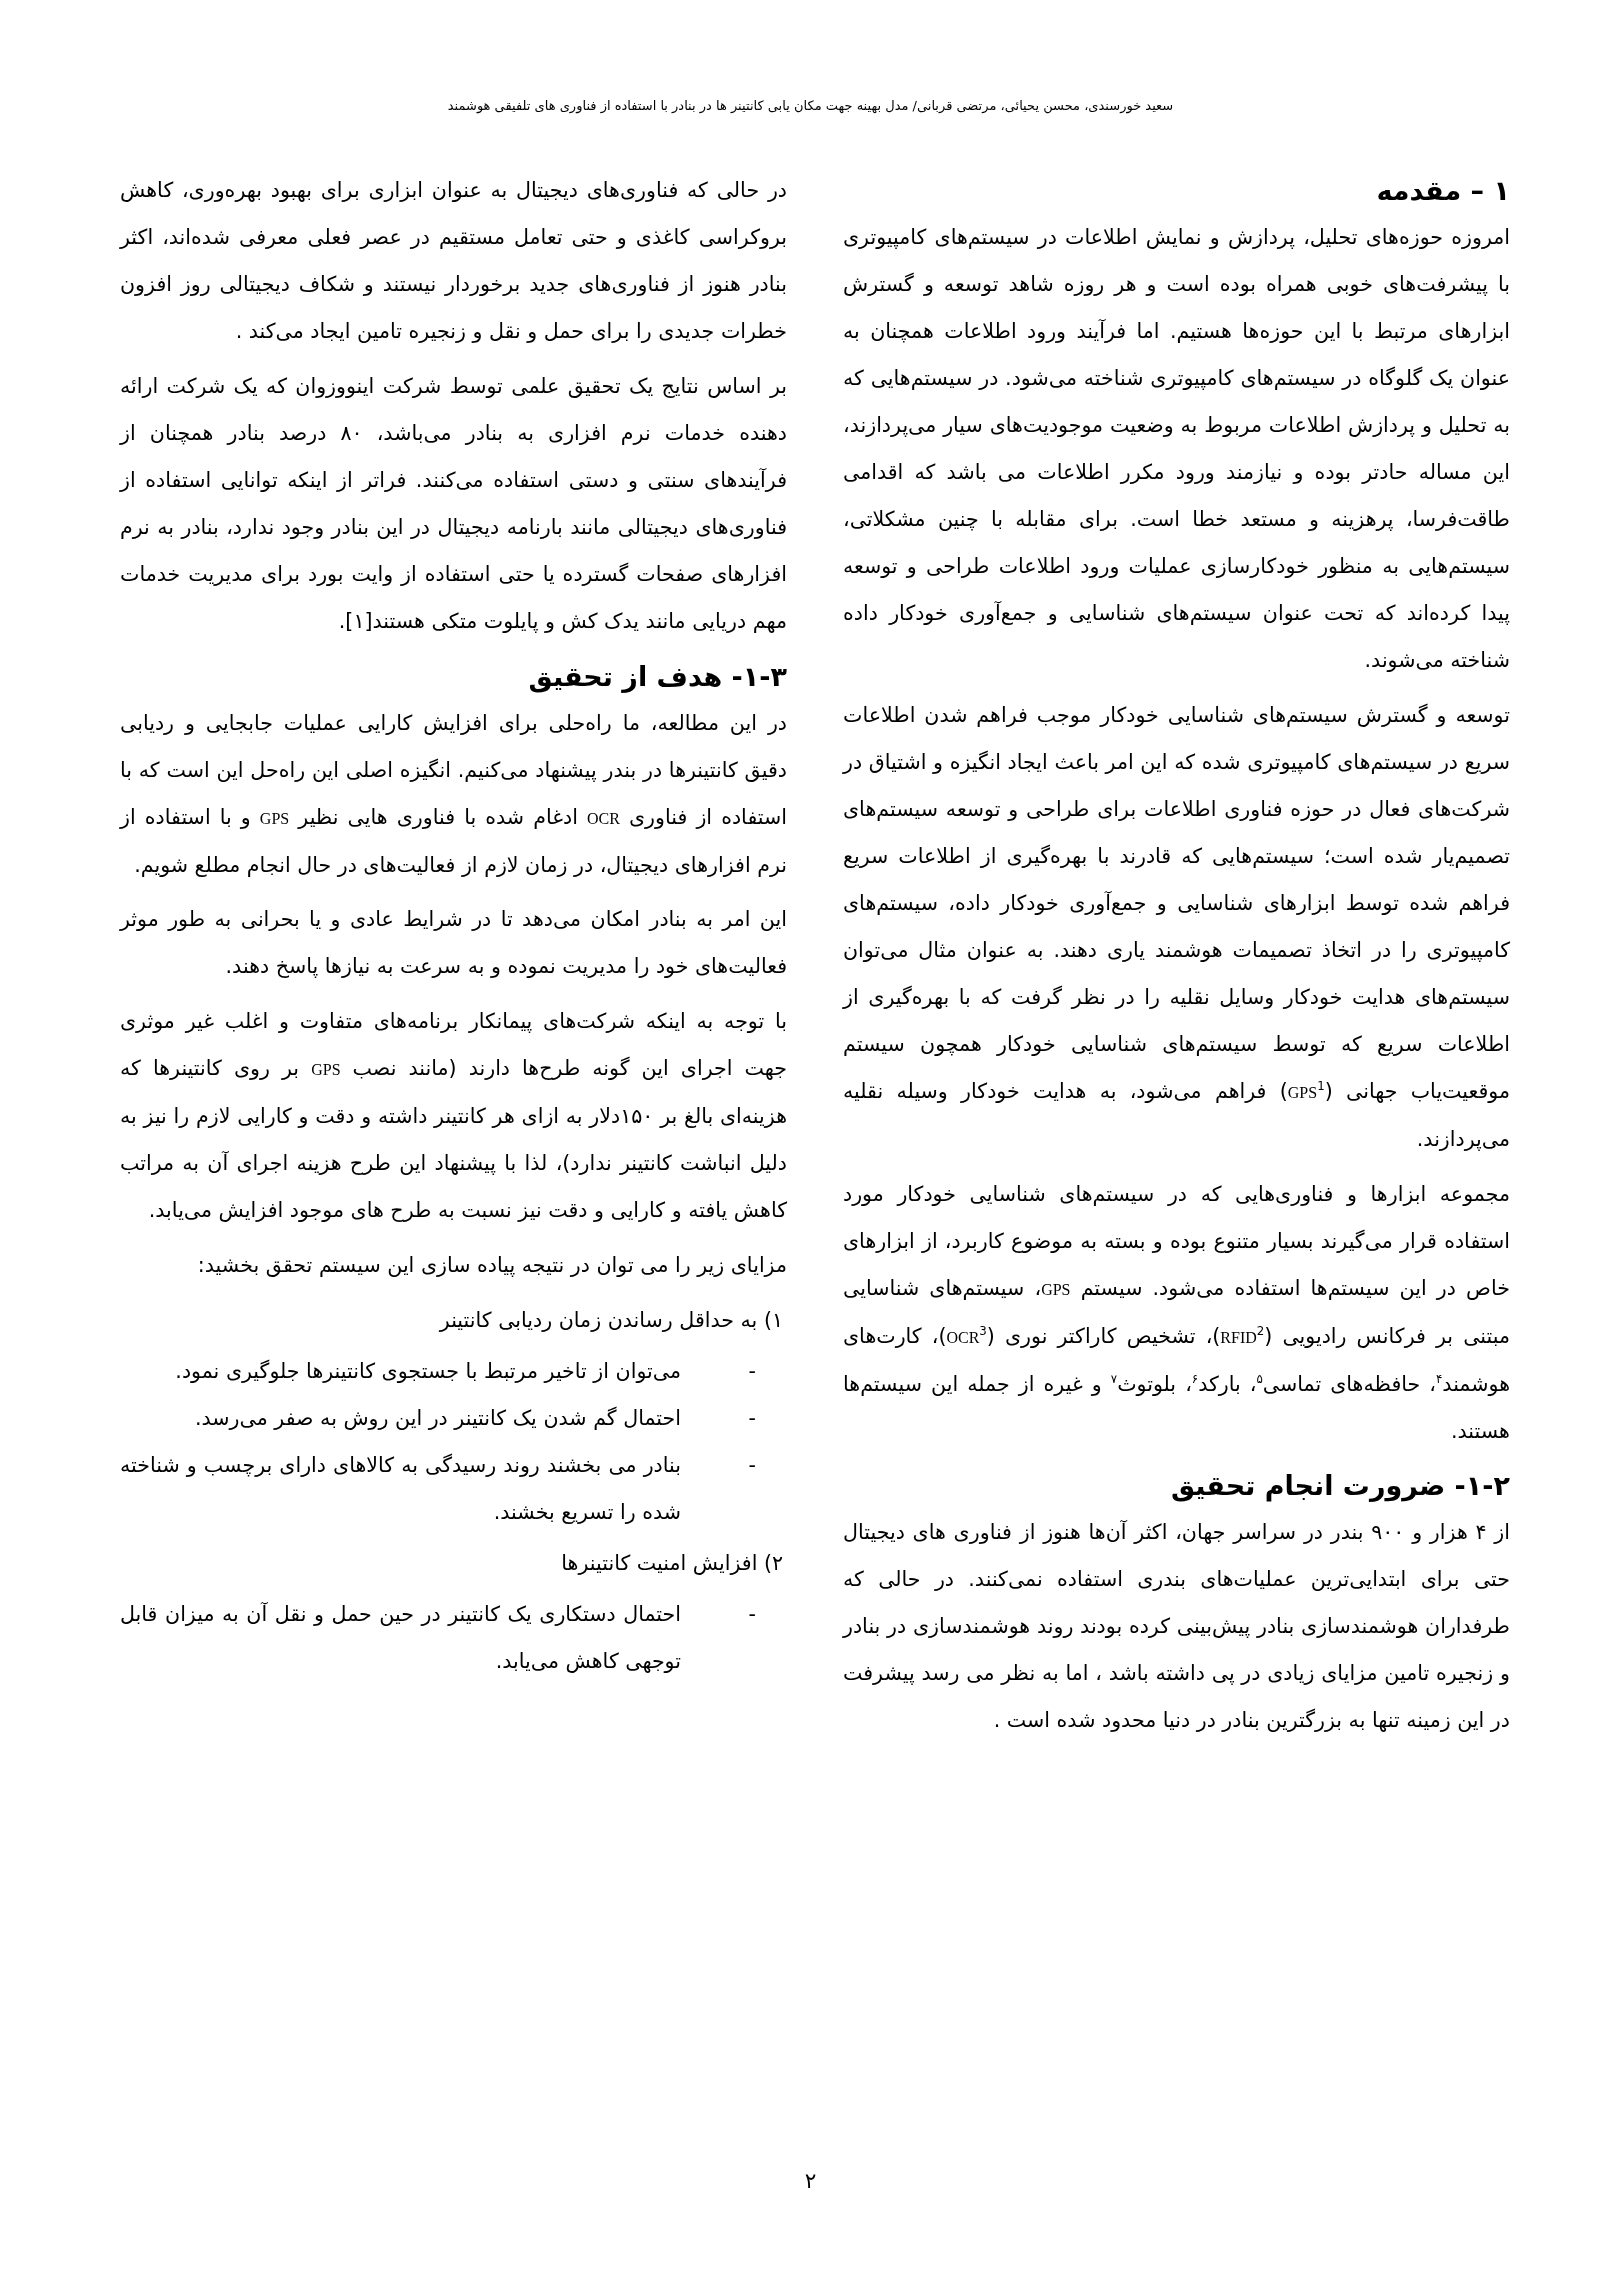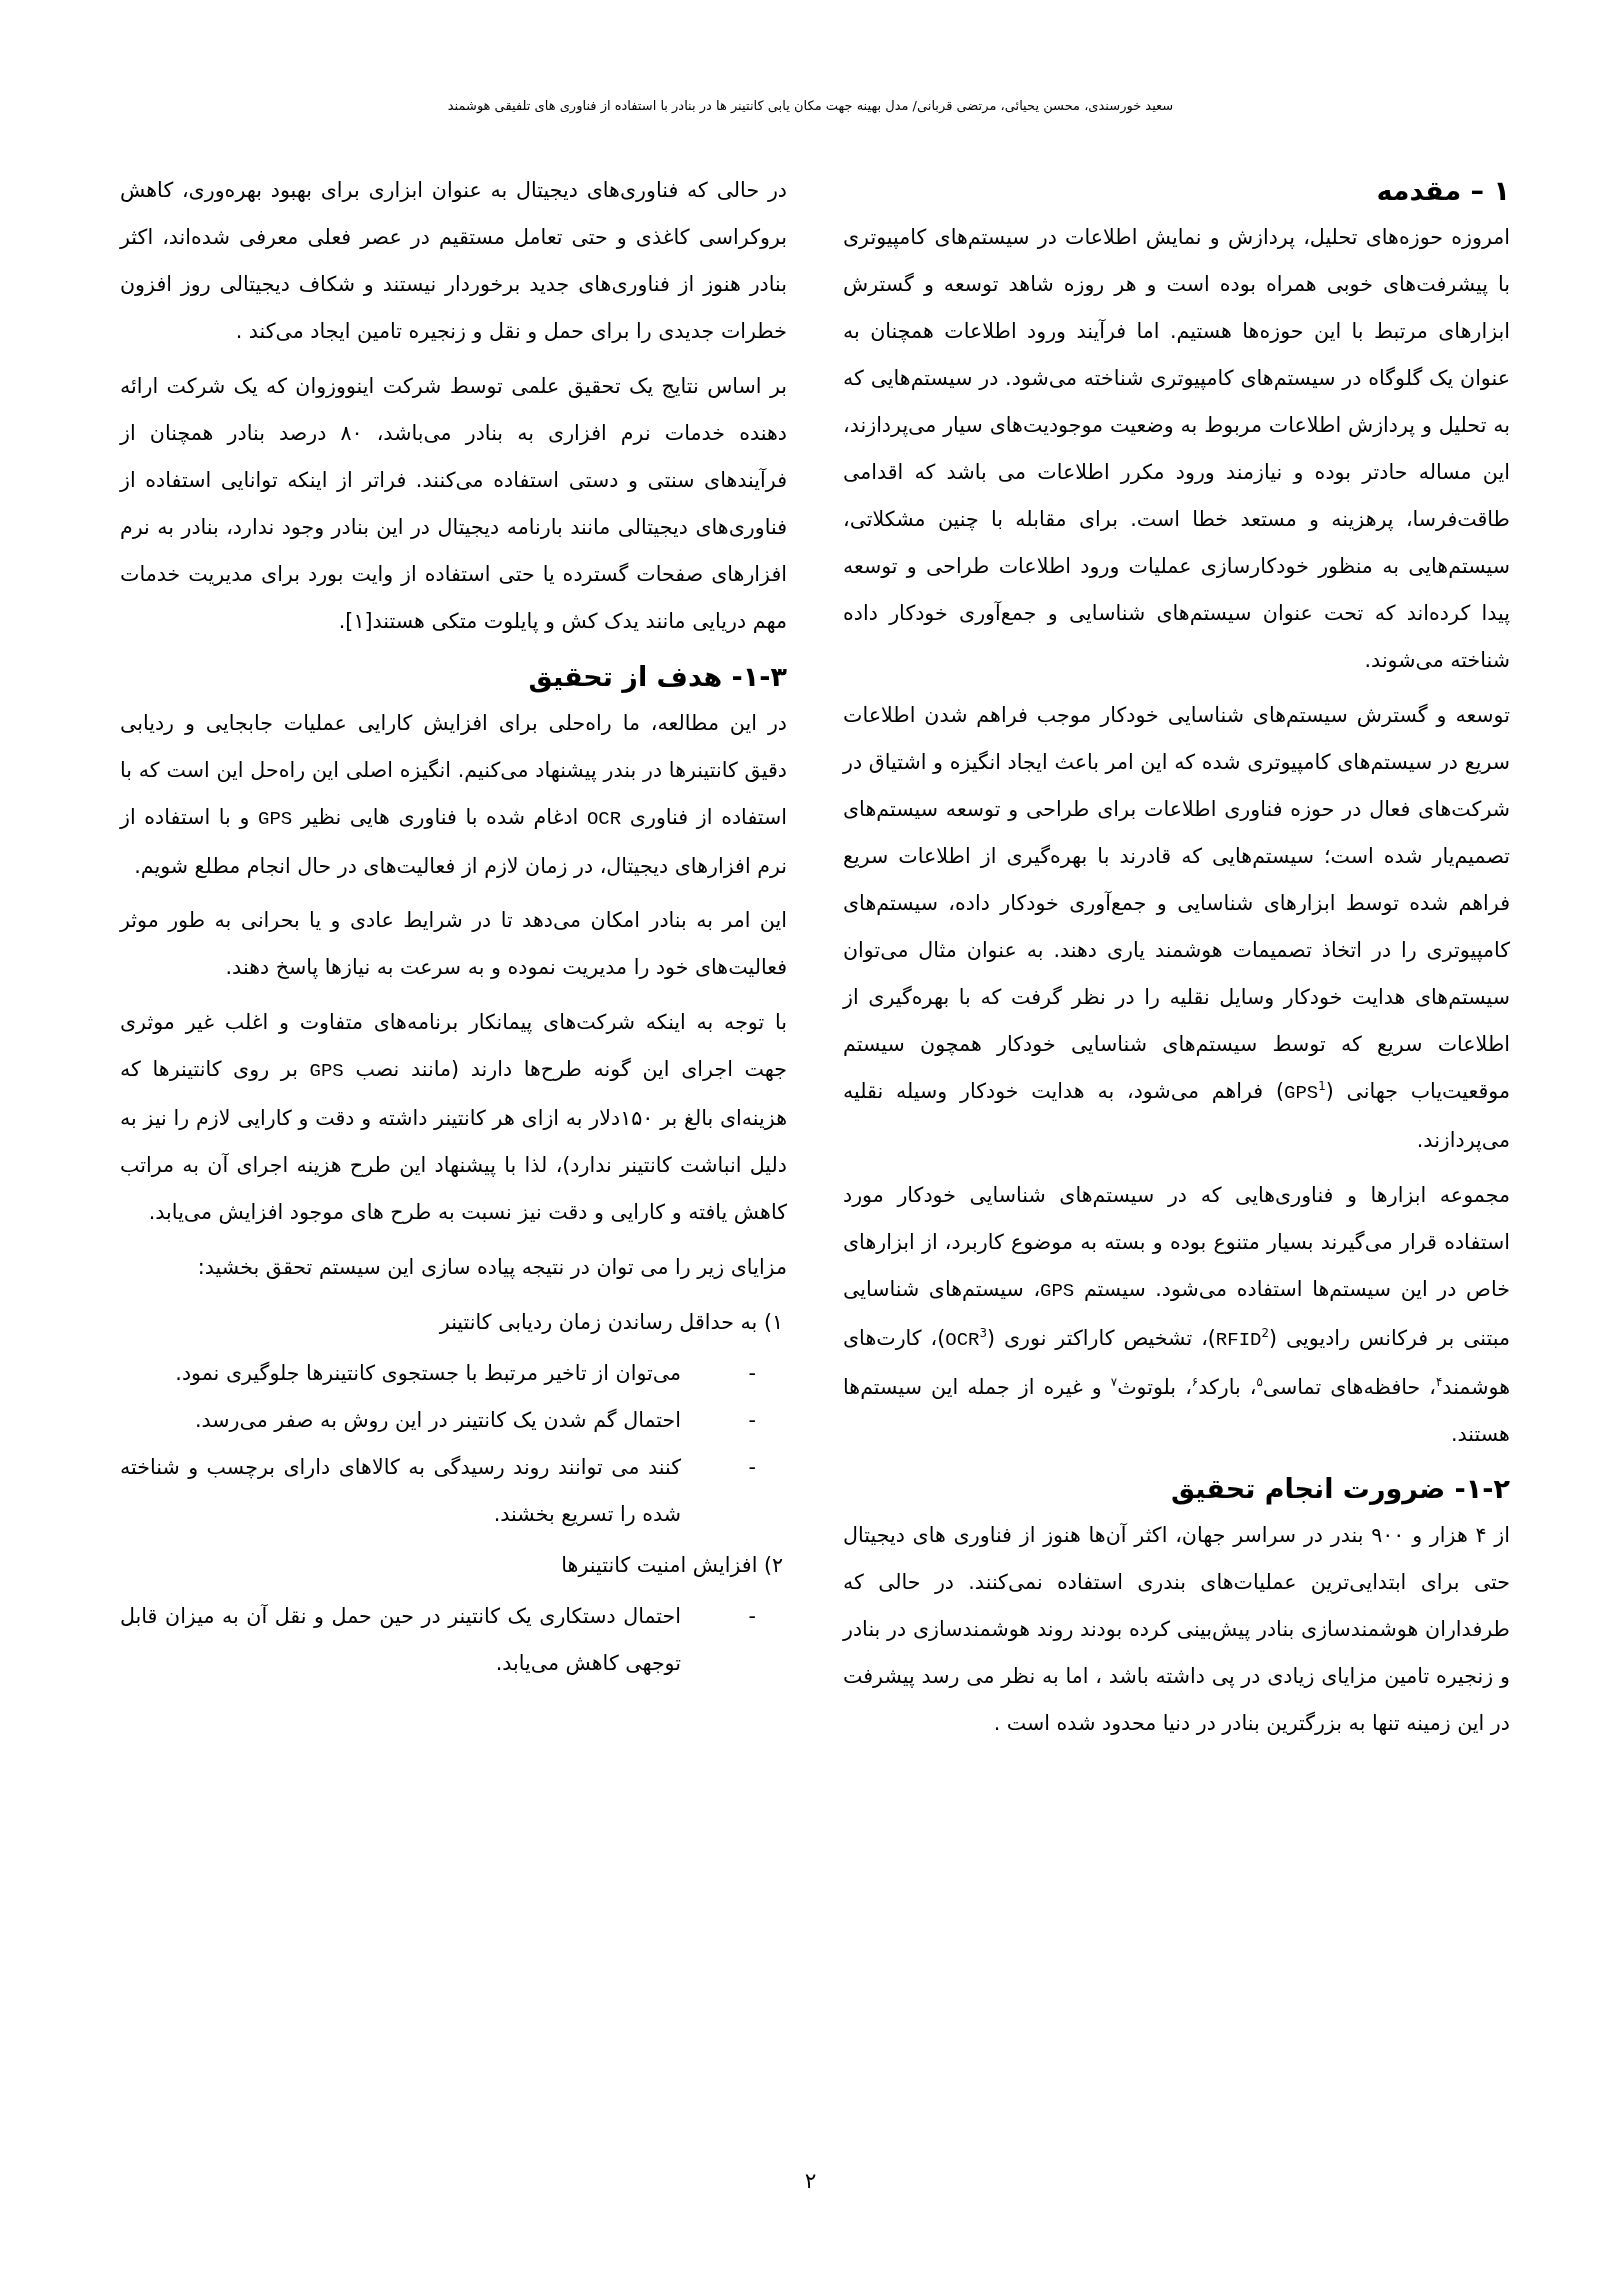--- a/index.html
+++ b/index.html
@@ -15,21 +15,21 @@
     position: absolute; top: 167px; width: 667px; direction: rtl; text-align: justify;
     font-size: 20.6px; line-height: 47px;
   }
   .col-right { left: 843px; }
   .col-left { left: 120px; }
   .heading { font-weight: bold; font-size: 27px; margin: 0; }
   .para { margin: 0 0 7.8px 0; text-align: justify; text-align-last: right; }
   .list-title { margin: 4px; }
   .bullet { position: relative; padding-right: 106px; margin: 0; text-align: justify; text-align-last: right; }
   .bullet .dash { position: absolute; right: 31px; top: 0; }
-  .latin { font-family: Liberation Mono, monospace; font-size: 19px; }
+  .latin { font-family: Liberation Serif, serif; font-size: 16px; }
   sup { font-size: 11.8px; line-height: 0; }
   .page-number {
     position: absolute; top: 2168px; left: 784px; width: 53px; text-align: center;
     font-size: 21.6px;
   }
 </style>
 </head>
 <body>
 
 <div class="running-header">سعید خورسندی، محسن یحیائی، مرتضی قربانی/ مدل بهینه جهت مکان یابی کانتینر ها در بنادر با استفاده از فناوری های تلفیقی هوشمند</div>
@@ -49,20 +49,20 @@
   <p class="heading">۱-۳- هدف از تحقیق</p>
   <p class="para"><span>در این مطالعه، ما راه‌حلی برای افزایش کارایی عملیات جابجایی و ردیابی دقیق کانتینرها در بندر پیشنهاد می‌کنیم. انگیزه اصلی این راه‌حل این است که با استفاده از فناوری </span><span class="latin">OCR</span><span> ادغام شده با فناوری هایی نظیر </span><span class="latin">GPS</span><span> و با استفاده از نرم افزارهای دیجیتال، در زمان لازم از فعالیت‌های در حال انجام مطلع شویم.</span></p>
   <p class="para">این امر به بنادر امکان می‌دهد تا در شرایط عادی و یا بحرانی به طور موثر فعالیت‌های خود را مدیریت نموده و به سرعت به نیازها پاسخ دهند.</p>
   <p class="para"><span>با توجه به اینکه شرکت‌های پیمانکار برنامه‌های متفاوت و اغلب غیر موثری جهت اجرای این گونه طرح‌ها  دارند (مانند نصب </span><span class="latin">GPS</span><span> بر روی کانتینرها که هزینه‌ای بالغ بر ۱۵۰دلار به ازای هر کانتینر داشته و دقت و کارایی لازم را نیز به دلیل انباشت کانتینر ندارد)، لذا با پیشنهاد این طرح هزینه اجرای آن به مراتب کاهش یافته و کارایی و دقت نیز نسبت به طرح های موجود افزایش می‌یابد.</span></p>
   <p class="para">مزایای زیر را می توان در نتیجه پیاده سازی این سیستم تحقق بخشید:</p>
 
   <div>
     <p class="list-title">۱) به حداقل رساندن زمان ردیابی کانتینر</p>
     <p class="bullet"><span class="dash">-</span><span>می‌توان از تاخیر مرتبط با جستجوی کانتینرها جلوگیری نمود.</span></p>
     <p class="bullet"><span class="dash">-</span><span>احتمال گم شدن یک کانتینر در این روش به صفر می‌رسد.</span></p>
-    <p class="bullet"><span class="dash">-</span><span>کنند می توانند روند رسیدگی به کالاهای دارای برچسب و شناخته شده را تسریع بخشند.</span></p>
+    <p class="bullet"><span class="dash">-</span><span>بنادر می بخشند روند رسیدگی به کالاهای دارای برچسب و شناخته شده را تسریع بخشند.</span></p>
     <p class="list-title">۲) افزایش امنیت کانتینرها</p>
     <p class="bullet"><span class="dash">-</span><span>احتمال دستکاری یک کانتینر در حین حمل و نقل آن به میزان قابل توجهی کاهش می‌یابد.</span></p>
   </div>
 </div>
 
 <div class="page-number">۲</div>
 
 
 </body></html>

